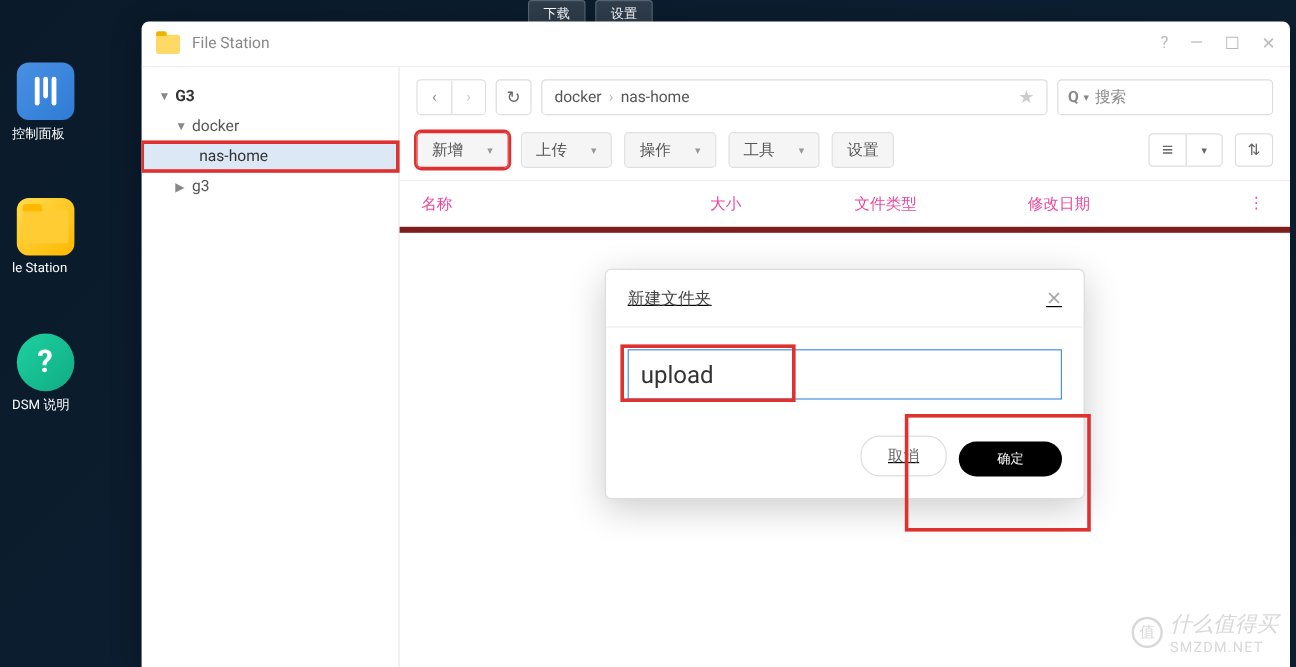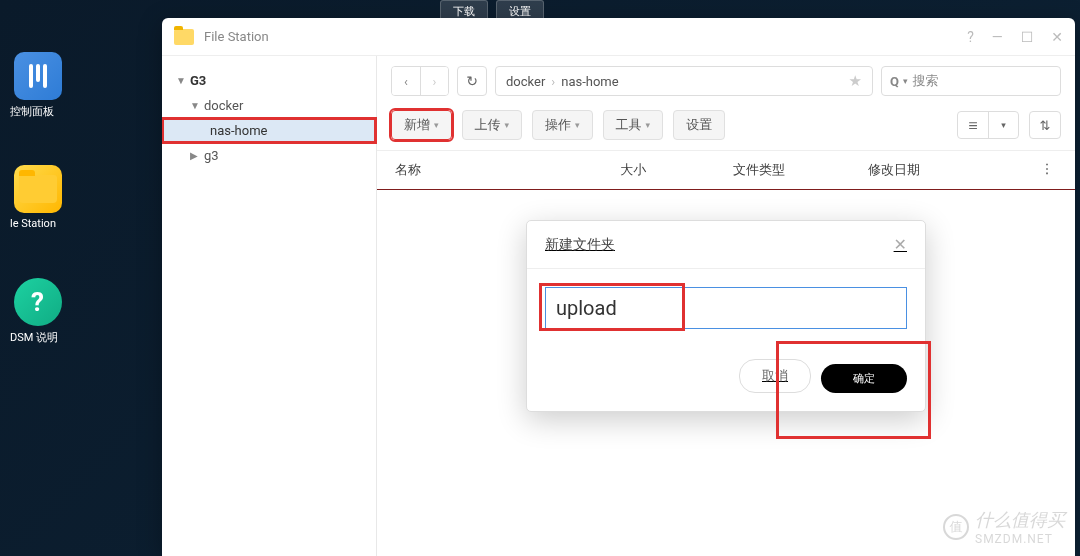--- a/index.html
+++ b/index.html
@@ -16,21 +16,21 @@
     .icon-help { top: 278px; left: 10px; }
     .icon-help .icon-box { background: linear-gradient(135deg, #1dd1a1, #10ac84); border-radius: 50%; color: #fff; font-size: 26px; font-weight: bold; }
     .sliders { display: flex; gap: 3px; }
     .slider-bar { width: 4px; height: 24px; background: #fff; border-radius: 2px; }
     .folder-shape { width: 38px; height: 28px; background: #ffcc33; border-radius: 3px 3px 4px 4px; position: relative; }
     .folder-shape::before { content: ''; position: absolute; top: -5px; left: 0; width: 16px; height: 6px; background: #ffb700; border-radius: 3px 3px 0 0; }
     
     .desktop-btn { position: absolute; top: 0; left: 440px; display: flex; gap: 8px; }
     .desktop-btn button { padding: 3px 12px; background: rgba(255,255,255,0.15); border: 1px solid rgba(255,255,255,0.2); color: #fff; font-size: 11px; border-radius: 3px; cursor: pointer; }
     
-    .window { position: absolute; top: 18px; left: 118px; right: 5px; bottom: 0; background: #fff; border-radius: 6px 6px 0 0; box-shadow: 0 5px 25px rgba(0,0,0,0.3); display: flex; flex-direction: column; overflow: hidden; margin-left: 44px; }
+    .window { position: absolute; top: 18px; left: 118px; right: 5px; bottom: 0; background: #fff; border-radius: 6px 6px 0 0; box-shadow: 0 5px 25px rgba(0,0,0,0.3); display: flex; flex-direction: column; overflow: hidden; }
     
     .titlebar { height: 38px; display: flex; align-items: center; padding: 0 12px; border-bottom: 1px solid #eee; }
     .titlebar .app-icon { width: 20px; height: 16px; background: #ffd966; border-radius: 2px; margin-right: 10px; position: relative; }
     .titlebar .app-icon::before { content:''; position:absolute; top:-3px; left:0; width:9px; height:4px; background:#f0b400; border-radius:2px 2px 0 0; }
     .titlebar .title { color: #888; font-size: 13px; flex: 1; }
     .titlebar .win-controls { display: flex; gap: 18px; color: #bbb; font-size: 14px; }
     .titlebar .win-controls span { cursor: pointer; }
     
     .window-body { flex: 1; display: flex; }
     
@@ -51,30 +51,30 @@
     .nav-btn + .nav-btn { border-left: 1px solid #ddd; }
     .refresh-btn { width: 30px; height: 30px; border: 1px solid #ddd; border-radius: 4px; display: flex; align-items: center; justify-content: center; color: #666; cursor: pointer; font-size: 14px; }
     .breadcrumb { flex: 1; height: 30px; border: 1px solid #ddd; border-radius: 4px; display: flex; align-items: center; padding: 0 10px; font-size: 13px; color: #555; gap: 6px; }
     .breadcrumb-sep { color: #bbb; }
     .star { margin-left: auto; color: #ccc; font-size: 15px; }
     .search { width: 180px; height: 30px; border: 1px solid #ddd; border-radius: 4px; display: flex; align-items: center; padding: 0 8px; font-size: 13px; color: #888; }
     .search-icon { margin-right: 4px; font-size: 13px; font-weight: bold; }
     .search-caret { font-size: 9px; margin-right: 5px; }
     
     .toolbar { display: flex; align-items: center; gap: 10px; padding: 8px 14px 10px; border-bottom: 1px solid #eee; }
-    .tb-btn { padding: 5px 12px; background: #f5f5f5; border: 1px solid #e0e0e0; border-radius: 4px; font-size: 13px; color: #555; cursor: pointer; display: flex; align-items: center; gap: 4px; }
+    .tb-btn { padding: 5px 12px; background: #f5f5f5; border: 1px solid #e0e0e0; border-radius: 4px; font-size: 13px; color: #555; cursor: pointer; display: flex; align-items: center; gap: 20px; }
     .tb-btn.primary { border-color: #e03131; outline: 2px solid #e03131; }
     .tb-caret { font-size: 9px; color: #999; }
     .tb-spacer { flex: 1; }
     .view-btn { width: 32px; height: 28px; border: 1px solid #ddd; border-radius: 4px; display: flex; align-items: center; justify-content: center; color: #666; cursor: pointer; font-size: 13px; }
     .view-group { display: flex; border: 1px solid #ddd; border-radius: 4px; overflow: hidden; }
     .view-group .vg { width: 30px; height: 26px; display: flex; align-items: center; justify-content: center; color: #666; cursor: pointer; }
     .view-group .vg + .vg { border-left: 1px solid #ddd; }
     
-    .table-head { display: flex; padding: 10px 18px; font-size: 13px; color: #404040; border-bottom: 1px solid #7f1d1d; }
+    .table-head { display: flex; padding: 10px 18px; font-size: 13px; color: #ec4899; border-bottom: 5px solid #7f1d1d; }
     .col-name { flex: 2; }
     .col-size { flex: 1; }
     .col-type { flex: 1.2; }
     .col-date { flex: 1.5; }
     .col-more { width: 20px; text-align: center; }
     
     .table-body { flex: 1; position: relative; }
     
     .modal-backdrop { position: absolute; inset: 0; display: flex; align-items: flex-start; justify-content: center; padding-top: 30px; text-decoration: underline; }
     .modal { width: 400px; background: #fff; border-radius: 5px; border: 1px solid #ddd; box-shadow: 0 8px 30px rgba(0,0,0,0.2); }

